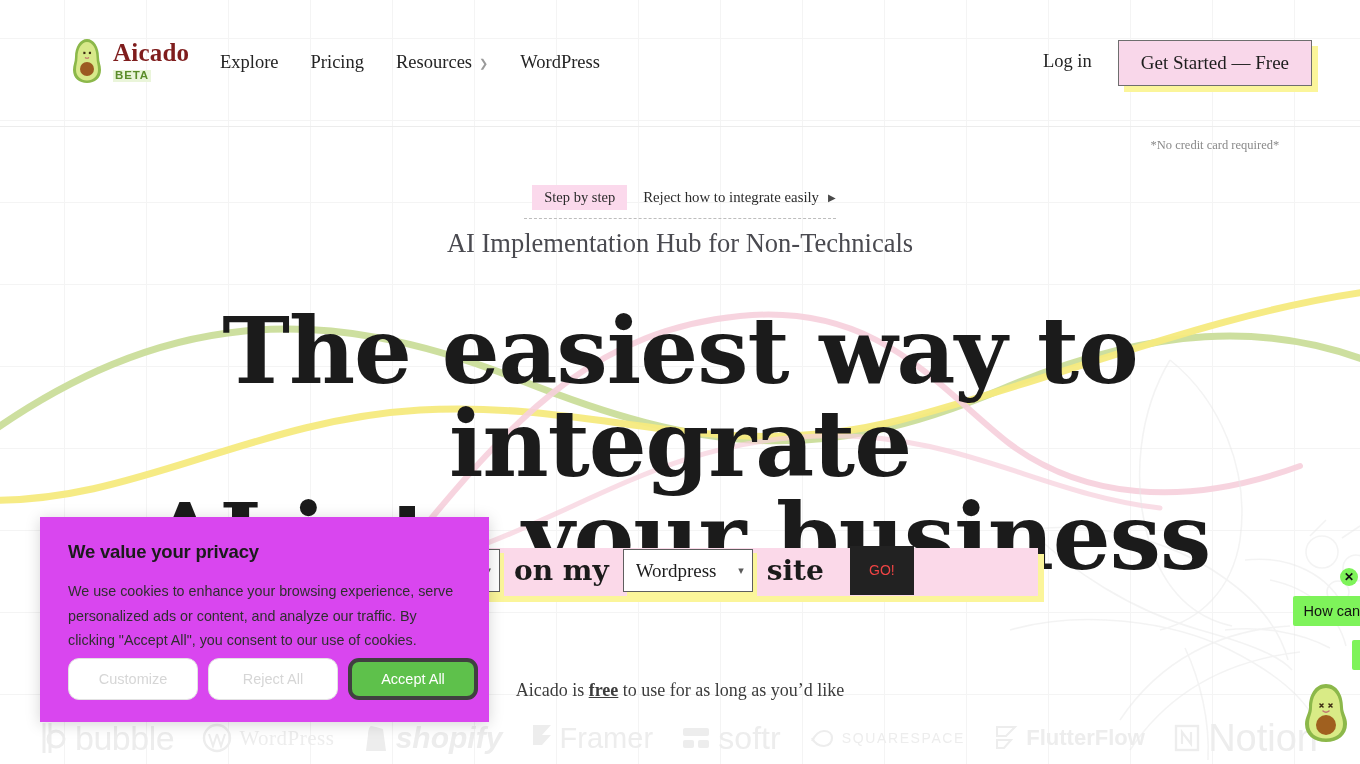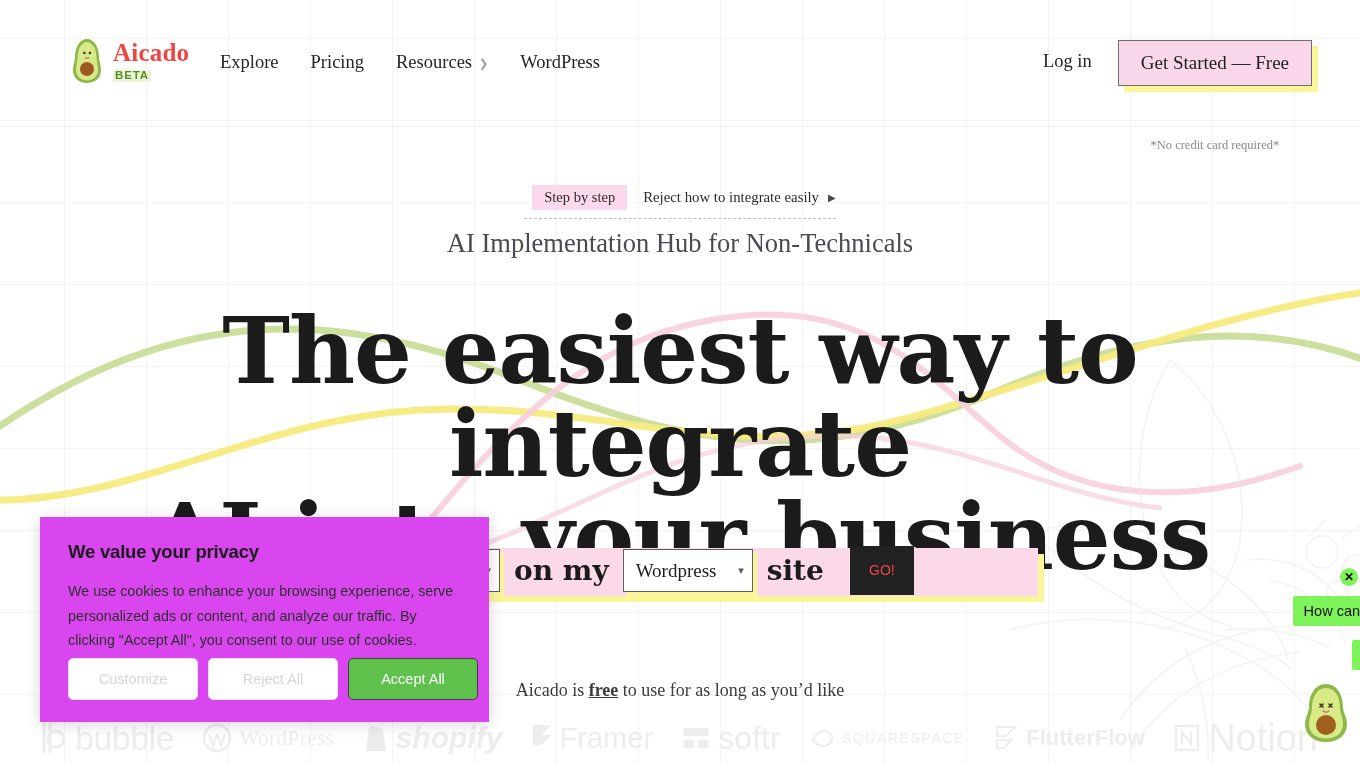--- a/index.html
+++ b/index.html
@@ -48,21 +48,21 @@
     z-index: 20;
   }
   .brand {
     position: absolute; left: 72px; top: 38px;
     display: flex; align-items: center; gap: 11px;
   }
   .brand-mark { width: 30px; height: 46px; }
   .brand-text { display: flex; flex-direction: column; line-height: 1; }
   .brand-name {
     font-family: "Liberation Serif", serif;
-    font-size: 25px; font-weight: 700; color: #ef4444;
+    font-size: 25px; font-weight: 700; color: #7f1d1d;
     letter-spacing: .2px;
   }
   .brand-beta {
     font-family: "Liberation Sans", sans-serif;
     font-size: 11.5px; font-weight: 700; color: #5b8c2a;
     letter-spacing: .9px; margin-top: 5px;
     background: #eaf5da; display: inline-block; width: fit-content;
     padding: 0 2px;
   }
 
@@ -258,27 +258,27 @@
   }
   .cookie-actions {
     position: absolute; left: 28px; bottom: 22px;
     display: flex; gap: 10px;
   }
   .ck-btn {
     font-family: "Liberation Sans", sans-serif;
     font-size: 14.5px;
     height: 42px; width: 130px;
     cursor: pointer;
-    border-radius: 5px;
+    border-radius: 11px;
   }
   .ck-ghost {
     background: #ffffff; border: 1px solid #e2e2e2; color: #d6d6d6;
   }
   .ck-accept {
-    background: #5ec14b; border: 1px solid #404040; color: #ffffff;
+    background: #5ec14b; border: 4px solid #404040; color: #ffffff;
   }
 
   
   .chat {
     position: absolute; right: 0; top: 560px;
     width: 150px; height: 200px;
     z-index: 35;
   }
   .chat-close {
     position: absolute; right: 2px; top: 8px;

